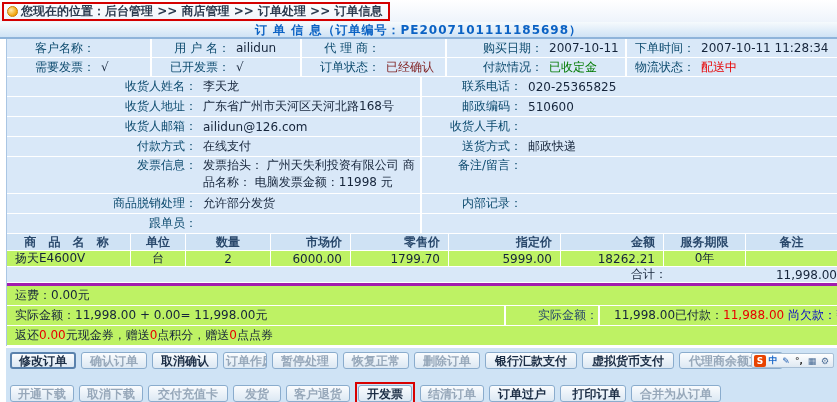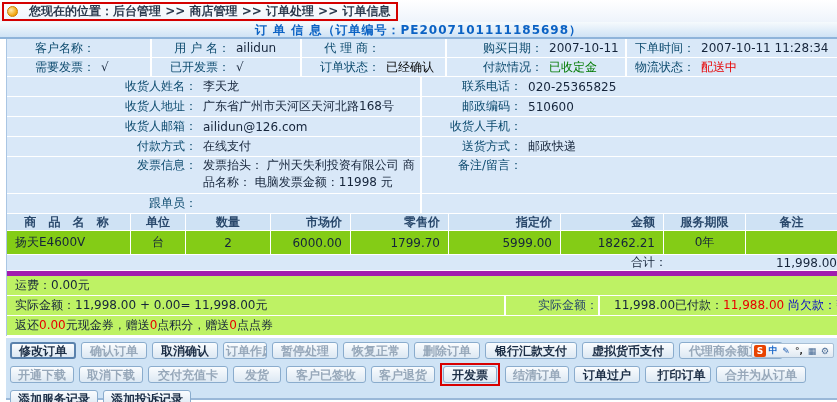--- a/index.html
+++ b/index.html
@@ -2,21 +2,21 @@
 <html><head>
 <meta charset="utf-8">
 <style>
   * { margin:0; padding:0; box-sizing:border-box; }
   html,body { background:#fff; }
   body { font-family:"DejaVu Sans","Liberation Sans",sans-serif; font-size:12px; color:#15243a; }
   .page { position:relative; width:837px; height:402px; background:#fff; overflow:hidden; }
 
   
   .breadcrumb-bar { height:22px; background:linear-gradient(#ffffff,#eef4fb); display:flex; align-items:center; }
-  .breadcrumb-box { display:flex; align-items:center; gap:11px; border:2px solid #d40000; margin-left:2px; padding:1px 6px 1px 3px; height:19px; font-weight:bold; color:#2b3a4e; white-space:nowrap; }
+  .breadcrumb-box { display:flex; align-items:center; gap:3px; border:2px solid #d40000; margin-left:2px; padding:1px 6px 1px 3px; height:19px; font-weight:bold; color:#2b3a4e; white-space:nowrap; }
   .bc-icon { width:11px; height:11px; border-radius:50%; background:radial-gradient(circle at 35% 35%, #ffe9a8, #f0a30a 70%); border:1px solid #c97e00; display:inline-block; }
 
   
   .title-bar { height:17px; background:linear-gradient(#f6fafd,#cfe3f5); border-bottom:2px solid #8fb4da; text-align:center; font-weight:bold; color:#0b62c4; line-height:16px; letter-spacing:1px; }
 
   
   .content { margin-left:6px; border-left:1px solid #aac6e4; width:831px; background:#d9e8f8; }
   .row { display:flex; background:#d9e8f8; border-bottom:1px solid #ffffff; align-items:center; }
   .cell { display:flex; align-items:center; height:100%; overflow:hidden; }
   .cell + .cell { border-left:2px solid #ffffff; }
@@ -29,45 +29,45 @@
   .five .cell:nth-child(4){ width:180px; } .five .cell:nth-child(4) .lbl{ width:96px; }
   .five .cell:nth-child(5){ width:212px; } .five .cell:nth-child(5) .lbl{ width:68px; }
   .pair { height:20px; }
   .pair .cell.l { width:413px; } .pair .cell.l .lbl { width:190px; }
   .pair .cell.r { width:417px; } .pair .cell.r .lbl { width:100px; }
   .pair.tall { height:37px; align-items:flex-start; }
   .pair.tall .cell { align-items:flex-start; }
   .pair.tall .val { white-space:normal; line-height:17px; }
 
   
-  .ptable { border-bottom:5px solid #a21caf; }
+  .ptable { border-bottom:3px solid #a21caf; }
   .trow { display:flex; height:17px; align-items:center; border-bottom:1px solid #ffffff; }
   .t-head { background:#cfe2f4; font-weight:bold; color:#29486b; }
-  .t-data { background:#84cc16; height:24px; }
+  .t-data { background:#bef264; height:16px; }
   .tcell { height:100%; display:flex; align-items:center; overflow:hidden; white-space:nowrap; }
   .tcell + .tcell { border-left:1px solid #ffffff; }
   .c0{width:123px; padding-left:8px;} .c1{width:55px; justify-content:center;} .c2{width:85px; justify-content:center;}
   .c3{width:80px; justify-content:flex-end; padding-right:8px;} .c4{width:98px; justify-content:flex-end; padding-right:8px;}
   .c5{width:112px; justify-content:flex-end; padding-right:8px;} .c6{width:103px; justify-content:flex-end; padding-right:8px;}
   .c7{width:82px; justify-content:center;} .c8{width:92px; justify-content:center;}
   .t-head .c0 { justify-content:center; padding-left:0; letter-spacing:4px; }
   .t-total { display:flex; height:16px; align-items:center; justify-content:flex-end; background:#d9e8f8; border-bottom:1px solid #fff; }
   .t-total .tv { width:170px; text-align:right; }
 
   
   .summary { background:#bef264; }
   .s-row { height:20px; line-height:19px; padding-left:8px; border-bottom:1px solid #ffffff; display:flex; align-items:center; white-space:nowrap; }
   .s-lblcell { margin-left:auto; width:96px; text-align:right; color:#29486b; border-left:2px solid #fff; border-right:2px solid #fff; align-self:stretch; line-height:19px; }
   .s-valgroup { width:237px; padding-left:14px; }
   .red { color:#e80000; }
   .blue { color:#0000cc; }
 
   
   .btn-panel { position:relative; margin-left:6px; width:831px; height:64px; background:#cfe3f5; border-top:2px solid #ffffff; border-bottom:2px solid #9ab8d8; padding:4px 0 0 4px; }
-  .btn-row { display:flex; gap:5px; margin-bottom:7px; align-items:center; }
+  .btn-row { display:flex; gap:5px; margin-bottom:16px; align-items:center; }
   .btn { height:17px; line-height:14px; font-size:12px; font-weight:bold; text-align:center; background:linear-gradient(#fafcfe,#dce8f3); border:1px solid #8aaccd; border-radius:3px; color:#1b2d45; padding:0 2px; overflow:hidden; white-space:nowrap; cursor:pointer; }
   .btn.disabled { color:#97a8ba; cursor:default; }
   .btn.focused { border:2px solid #5a82ad; line-height:12px; }
   .redbox { display:inline-flex; border:2px solid #d80000; padding:1px; margin:-3px 0; }
   .ime-bar { position:absolute; right:3px; top:5px; height:15px; display:flex; align-items:center; gap:1px; background:linear-gradient(#ffffff,#dfe9f2); border:1px solid #a8bfd5; border-radius:2px; padding:0 2px; }
   .ime-ic { display:inline-flex; align-items:center; justify-content:center; width:12px; height:12px; font-size:9px; font-weight:bold; border-radius:2px; cursor:pointer; }
 </style>
 </head>
 <body>
 
@@ -109,21 +109,21 @@
         <div class="cell">
           <span class="lbl">需要发票：</span>
           <span class="val" style="color: rgb(21, 36, 58);">√</span>
         </div>
         <div class="cell">
           <span class="lbl">已开发票：</span>
           <span class="val" style="color: rgb(21, 36, 58);">√</span>
         </div>
         <div class="cell">
           <span class="lbl">订单状态：</span>
-          <span class="val" style="color: #000000;">已经确认</span>
+          <span class="val" style="color: #7f1d1d;">已经确认</span>
         </div>
         <div class="cell">
           <span class="lbl">付款情况：</span>
           <span class="val" style="color: rgb(0, 122, 0);">已收定金</span>
         </div>
         <div class="cell">
           <span class="lbl">物流状态：</span>
           <span class="val" style="color: rgb(232, 0, 0);">配送中</span>
         </div>
       </div>
@@ -168,20 +168,30 @@
             <span class="val">邮政快递</span>
           </div>
         </div>
         <div class="row pair tall">
           <div class="cell l">
             <span class="lbl">发票信息：</span>
             <span class="val">发票抬头： 广州天失利投资有限公司 商品名称： 电脑发票金额：11998 元</span>
           </div>
           <div class="cell r">
             <span class="lbl">备注/留言：</span>
+            <span class="val"></span>
+          </div>
+        </div>
+        <div class="row pair">
+          <div class="cell l">
+            <span class="lbl">商品脱销处理：</span>
+            <span class="val">允许部分发货</span>
+          </div>
+          <div class="cell r">
+            <span class="lbl">内部记录：</span>
             <span class="val"></span>
           </div>
         </div>
         <div class="row pair">
           <div class="cell l">
             <span class="lbl">跟单员：</span>
             <span class="val"></span>
           </div>
           <div class="cell r">
             <span class="lbl"></span>
@@ -254,21 +264,20 @@
         <button class="btn disabled" style="width: 66px;">删除订单</button>
         <button class="btn" style="width: 92px;">银行汇款支付</button>
         <button class="btn" style="width: 92px;">虚拟货币支付</button>
         <button class="btn disabled" style="width: 104px;">代理商余额支付</button>
       </div>
     <div class="btn-row" id="brow2">
         <button class="btn disabled" style="width: 64px;">开通下载</button>
         <button class="btn disabled" style="width: 64px;">取消下载</button>
         <button class="btn disabled" style="width: 80px;">交付充值卡</button>
         <button class="btn disabled" style="width: 48px;">发货</button>
-        <button class="btn disabled" style="width: 80px;">客户已签收</button>
         <button class="btn disabled" style="width: 64px;">客户退货</button>
         <span class="redbox">
           <button class="btn" style="width: 54px;">开发票</button>
         </span>
         <button class="btn disabled" style="width: 64px;">结清订单</button>
         <button class="btn" style="width: 66px;">订单过户</button>
         <button class="btn" style="width: 66px; padding-left: 9px;">打印订单</button>
         <button class="btn disabled" style="width: 90px;">合并为从订单</button>
       </div>
     <div class="btn-row" id="brow3">

